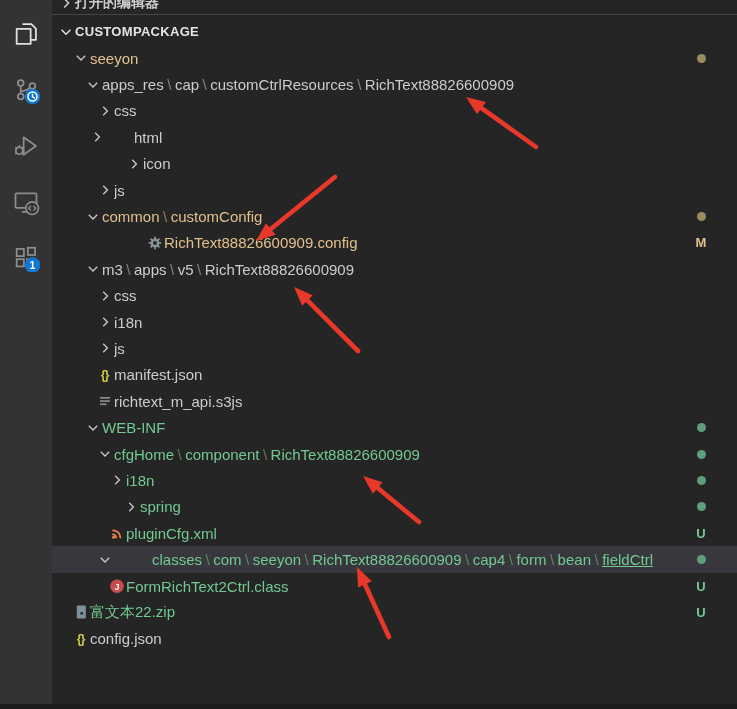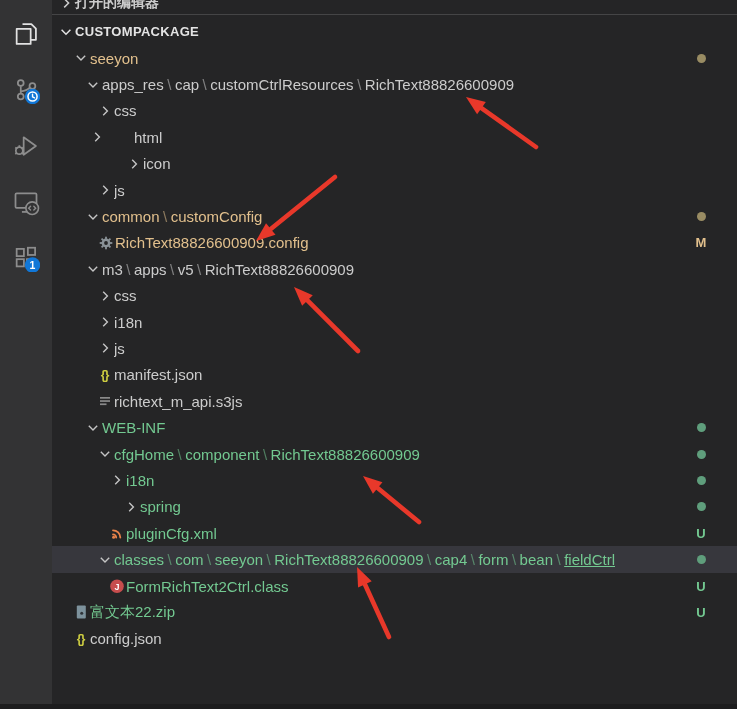--- a/index.html
+++ b/index.html
@@ -30,21 +30,21 @@
     padding-left:5px;color:#e4e4e4;font-weight:bold;font-size:13px;letter-spacing:.3px;cursor:pointer;
   }
   .chevbox{width:17px;height:16px;display:flex;align-items:center;justify-content:center;flex:none;}
   #custompackage .sec-label,#open-editors .sec-label{margin-left:1px;}
   
   #tree{position:absolute;top:45px;left:0;right:0;}
   .row{
     position:relative;height:26.4px;display:flex;align-items:center;box-sizing:border-box;
     font-size:15px;cursor:pointer;white-space:nowrap;
   }
-  .row.selected{background:var(--selection);}
+  .row.selected{background:var(--selection);gap:38px;}
   .twistie{width:17px;height:16px;display:flex;align-items:center;justify-content:center;flex:none;}
   .label{margin-left:1px;overflow:hidden;}
   .git-modified{color:var(--modified);}
   .git-untracked{color:var(--untracked);}
   .git-default{color:var(--default);}
   .sep{opacity:.55;padding:0 3.5px;}
   .u{text-decoration:underline;}
   .json-braces{color:#cbcb41;font-weight:bold;font-size:12.5px;letter-spacing:-1px;}
   .rowbadge{position:absolute;right:28px;width:16px;display:flex;align-items:center;justify-content:center;}
   .rowbadge.letter{font-size:13px;font-weight:bold;}
@@ -208,21 +208,21 @@
         <span class="twistie">
           <svg width="16" height="16" viewBox="0 0 16 16">
             <path d="M3.8 5.8 L8 10 L12.2 5.8" fill="none" stroke="#c5c5c5" stroke-width="1.4"></path>
           </svg>
         </span>
         <span class="label git-modified"><span>common</span><span class="sep">\</span><span>customConfig</span></span>
         <span class="rowbadge">
           <span class="dot modified"></span>
         </span>
       </div>
-      <div class="row" style="padding-left: 45px;">
+      <div class="row" style="padding-left: 67px; margin-left: 27px;">
         <span class="twistie">
           <svg width="16" height="16" viewBox="0 0 16 16">
             <g fill="#8a9297">
               <rect x="7.1" y="1.7" width="1.8" height="12.6"></rect>
               <rect x="7.1" y="1.7" width="1.8" height="12.6" transform="rotate(45 8 8)"></rect>
               <rect x="7.1" y="1.7" width="1.8" height="12.6" transform="rotate(90 8 8)"></rect>
               <rect x="7.1" y="1.7" width="1.8" height="12.6" transform="rotate(135 8 8)"></rect>
               <circle cx="8" cy="8" r="4.4"></circle>
             </g>
             <circle cx="8" cy="8" r="1.9" fill="#252526"></circle>

